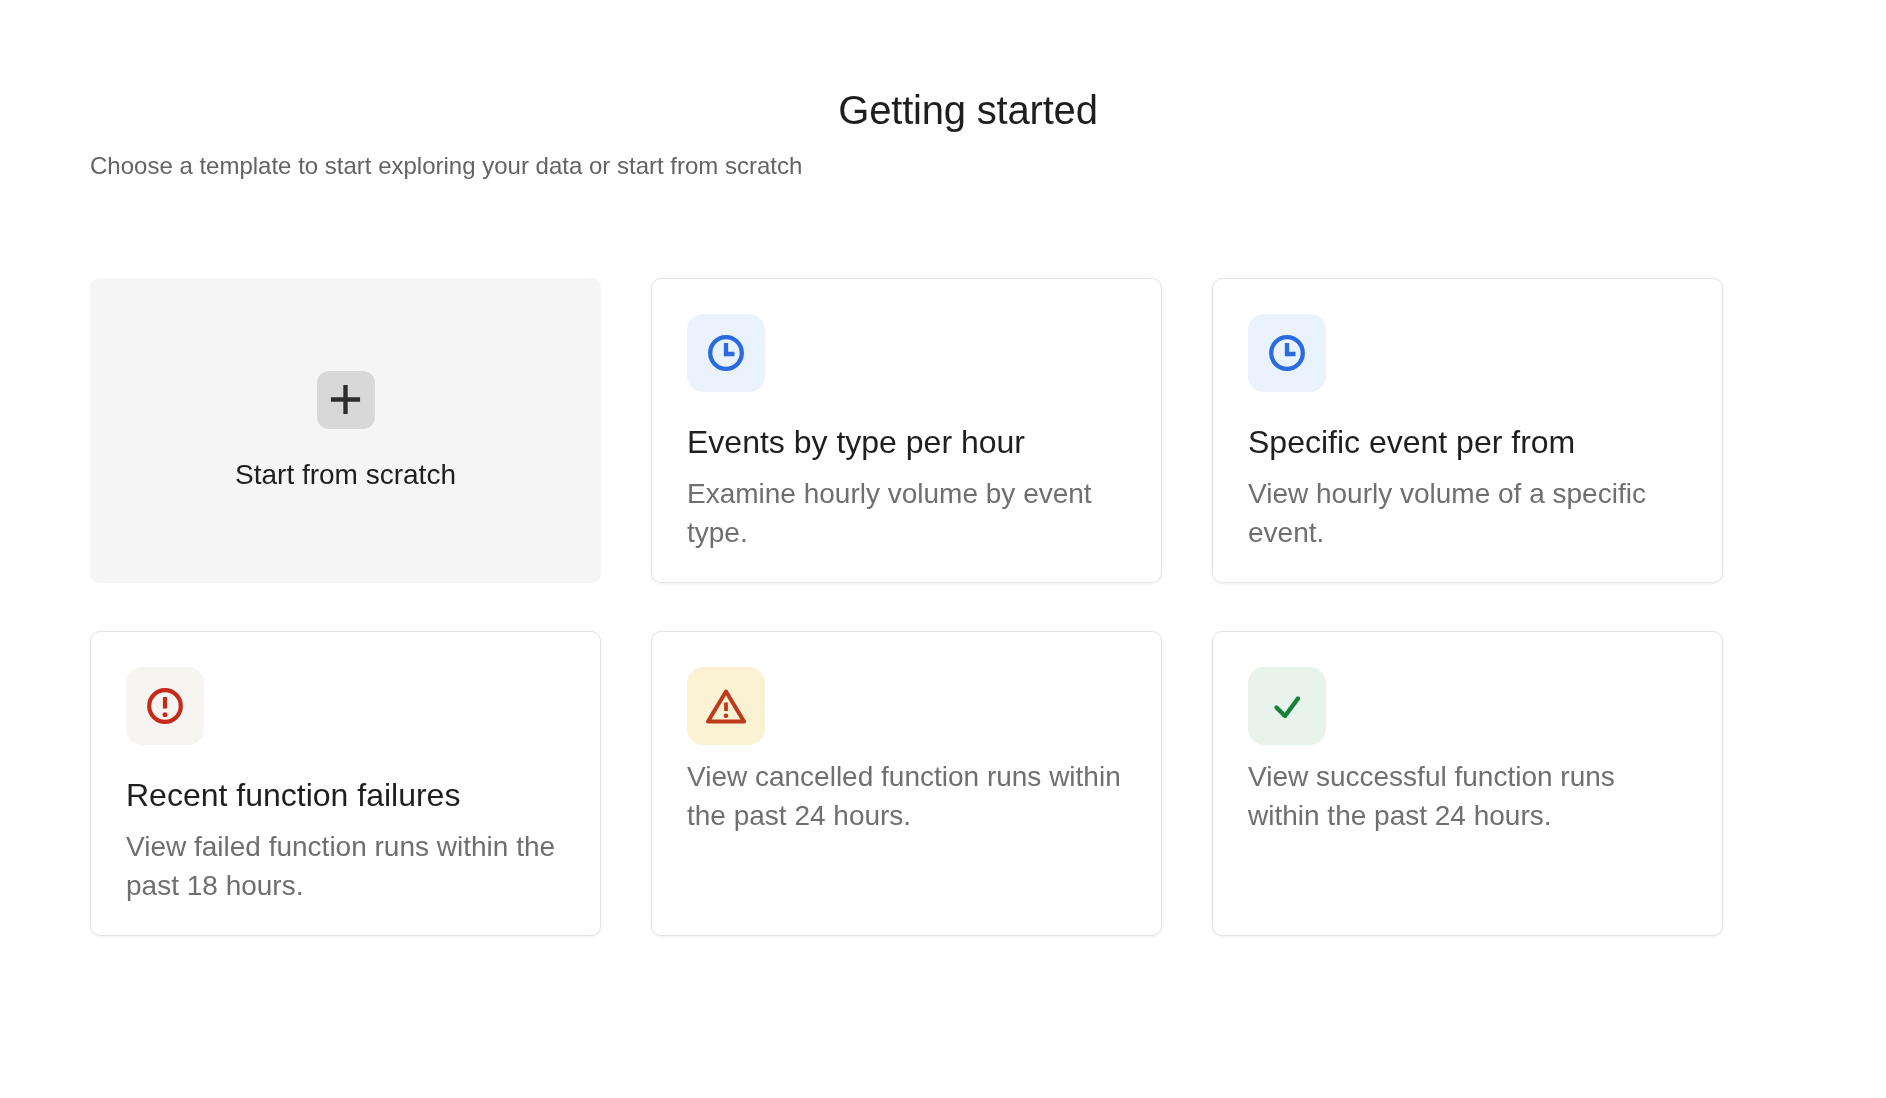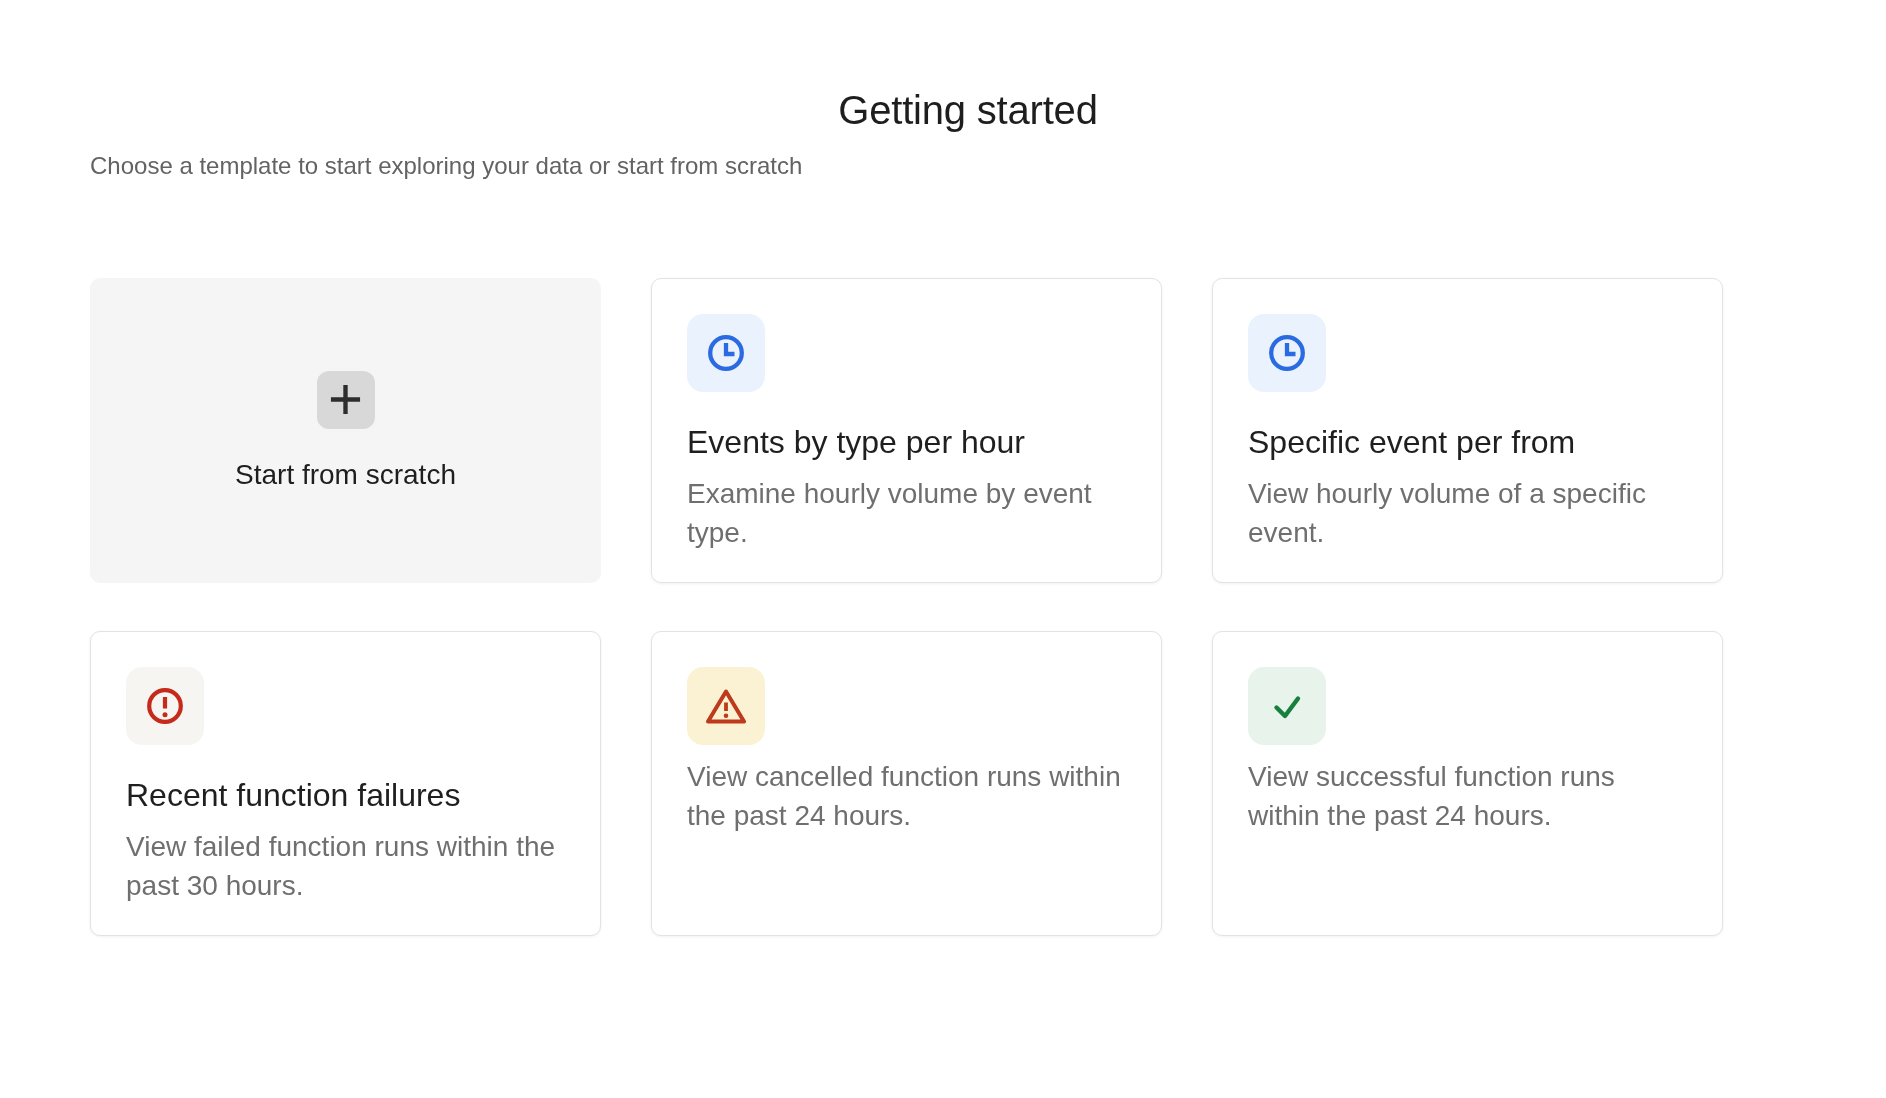--- a/index.html
+++ b/index.html
@@ -129,21 +129,21 @@
       </div>
       <div class="card">
         <span class="tile" style="background: rgb(246, 245, 242);">
           <svg width="40" height="40" viewBox="0 0 40 40">
             <circle cx="20" cy="20" r="15.8" stroke="#c52a1a" stroke-width="4.2" fill="none"></circle>
             <path d="M20 11v11.5" stroke="#c52a1a" stroke-width="4.2" fill="none"></path>
             <circle cx="20" cy="28.8" r="2.5" fill="#c52a1a"></circle>
           </svg>
         </span>
         <div class="card-title">Recent function failures</div>
-        <div class="card-desc">View failed function runs within the past 30 hours.</div>
+        <div class="card-desc">View failed function runs within the past 18 hours.</div>
       </div>
       <div class="card">
         <span class="tile" style="background: rgb(251, 241, 211);">
           <svg width="40" height="40" viewBox="0 0 40 40">
             <path d="M20 5.5 38 35.5H2Z" stroke="#bd3a1c" stroke-width="4" stroke-linejoin="round" fill="none"></path>
             <path d="M20 16.5v8.5" stroke="#bd3a1c" stroke-width="3.8" fill="none"></path>
             <circle cx="20" cy="29.8" r="2.3" fill="#bd3a1c"></circle>
           </svg>
         </span>
         <div class="card-desc">View cancelled function runs within the past 24 hours.</div>

